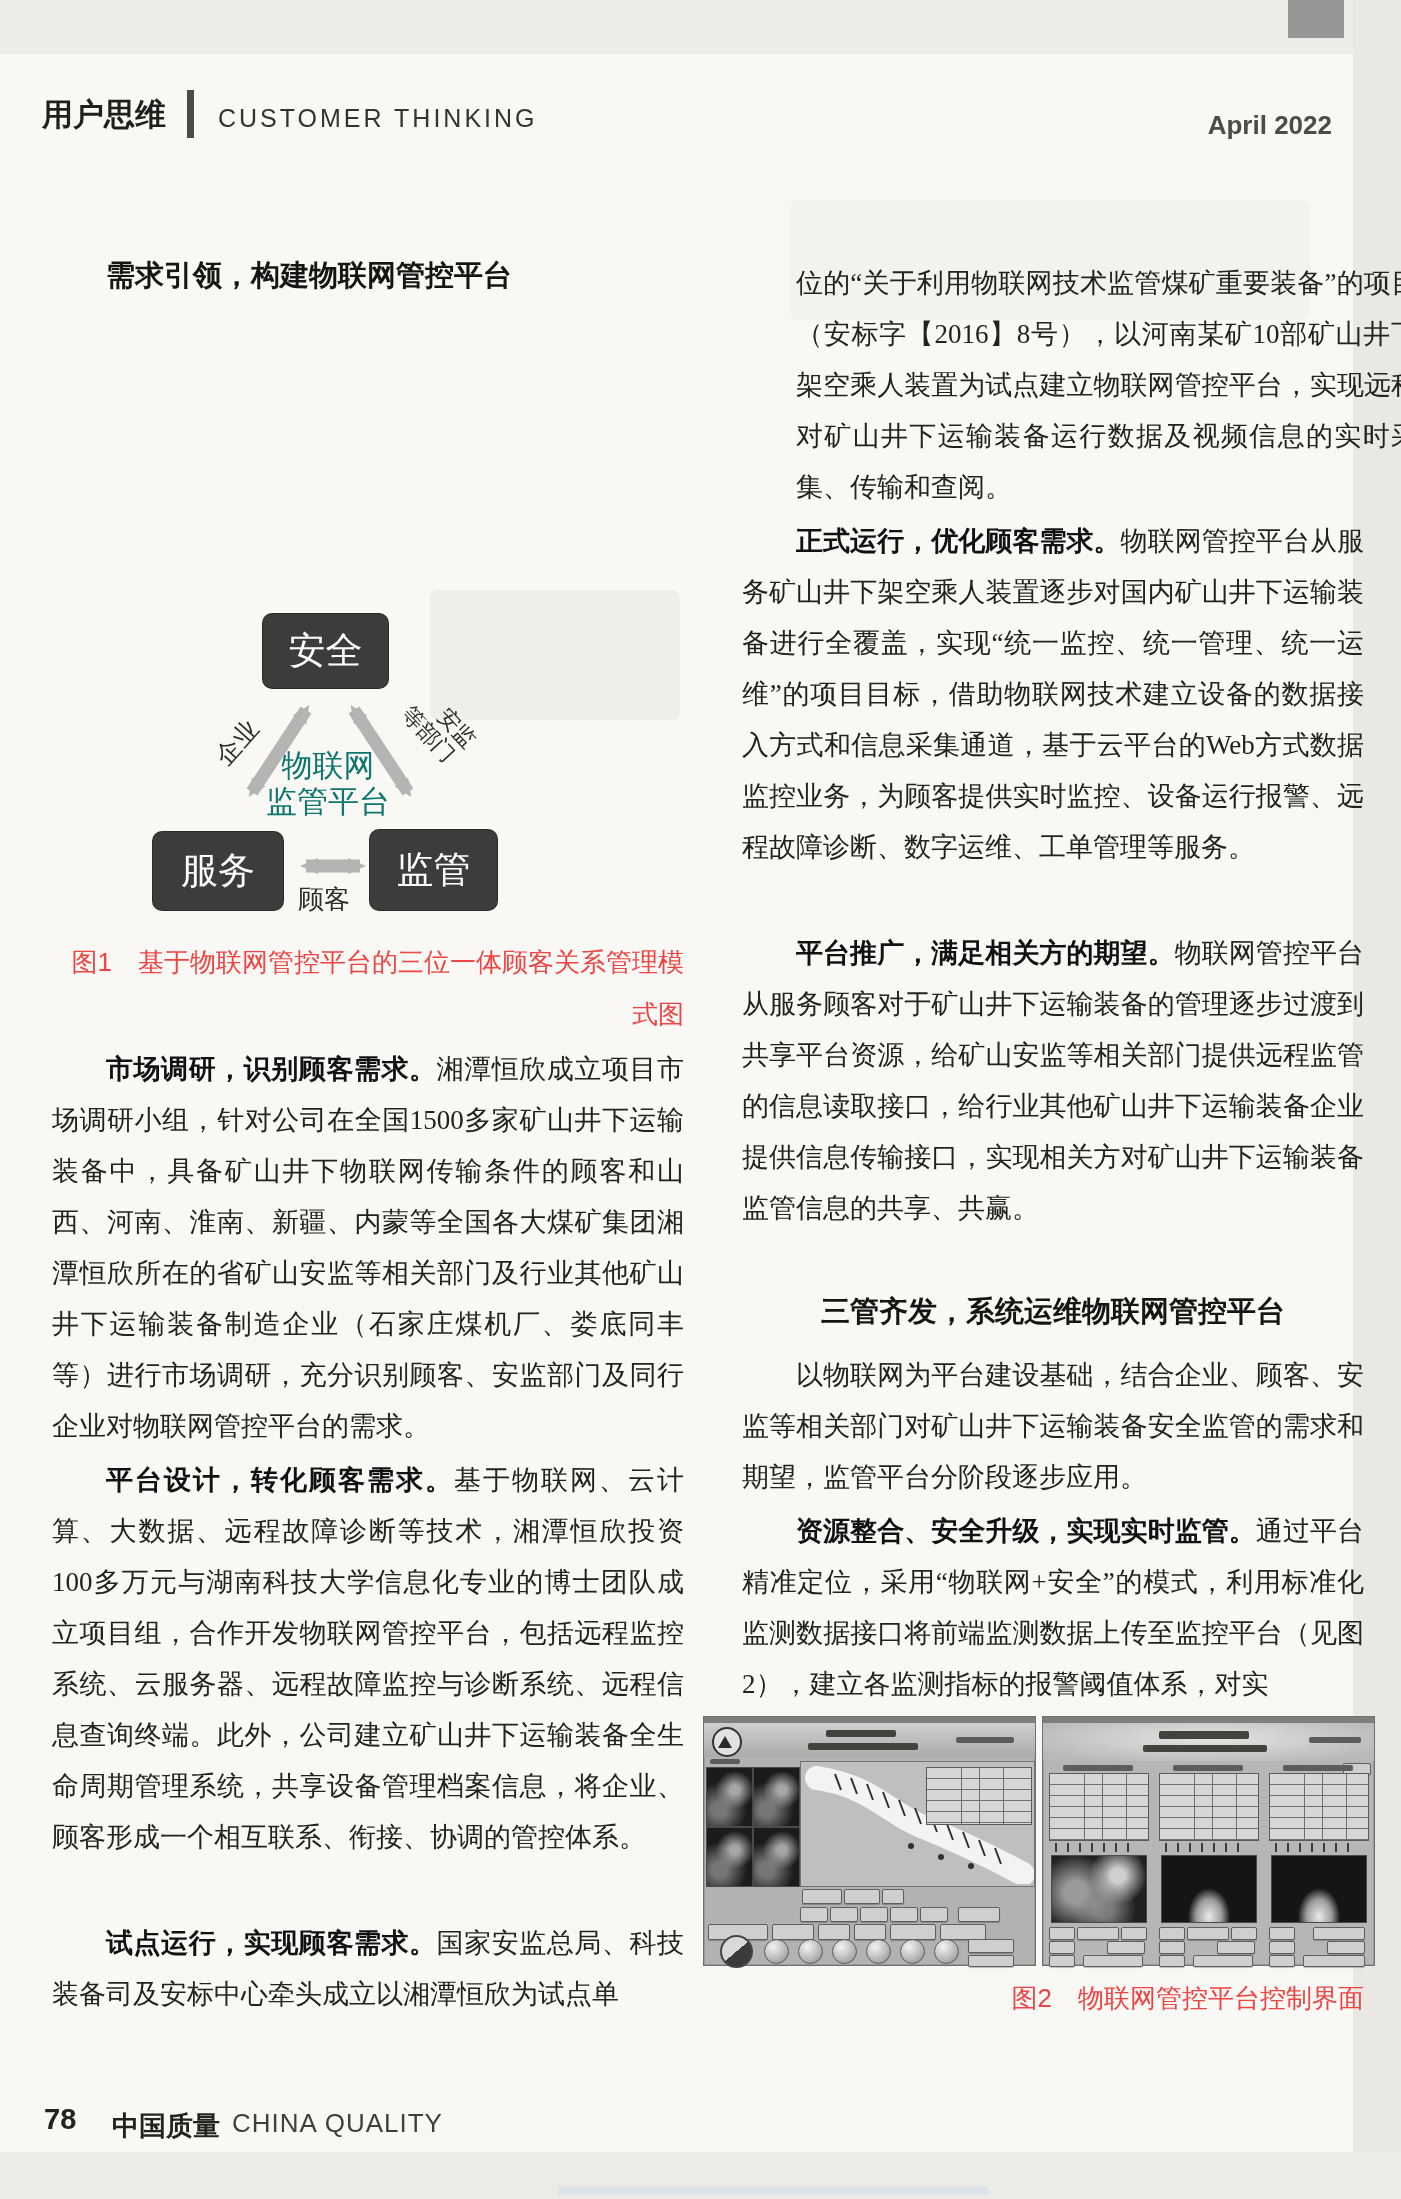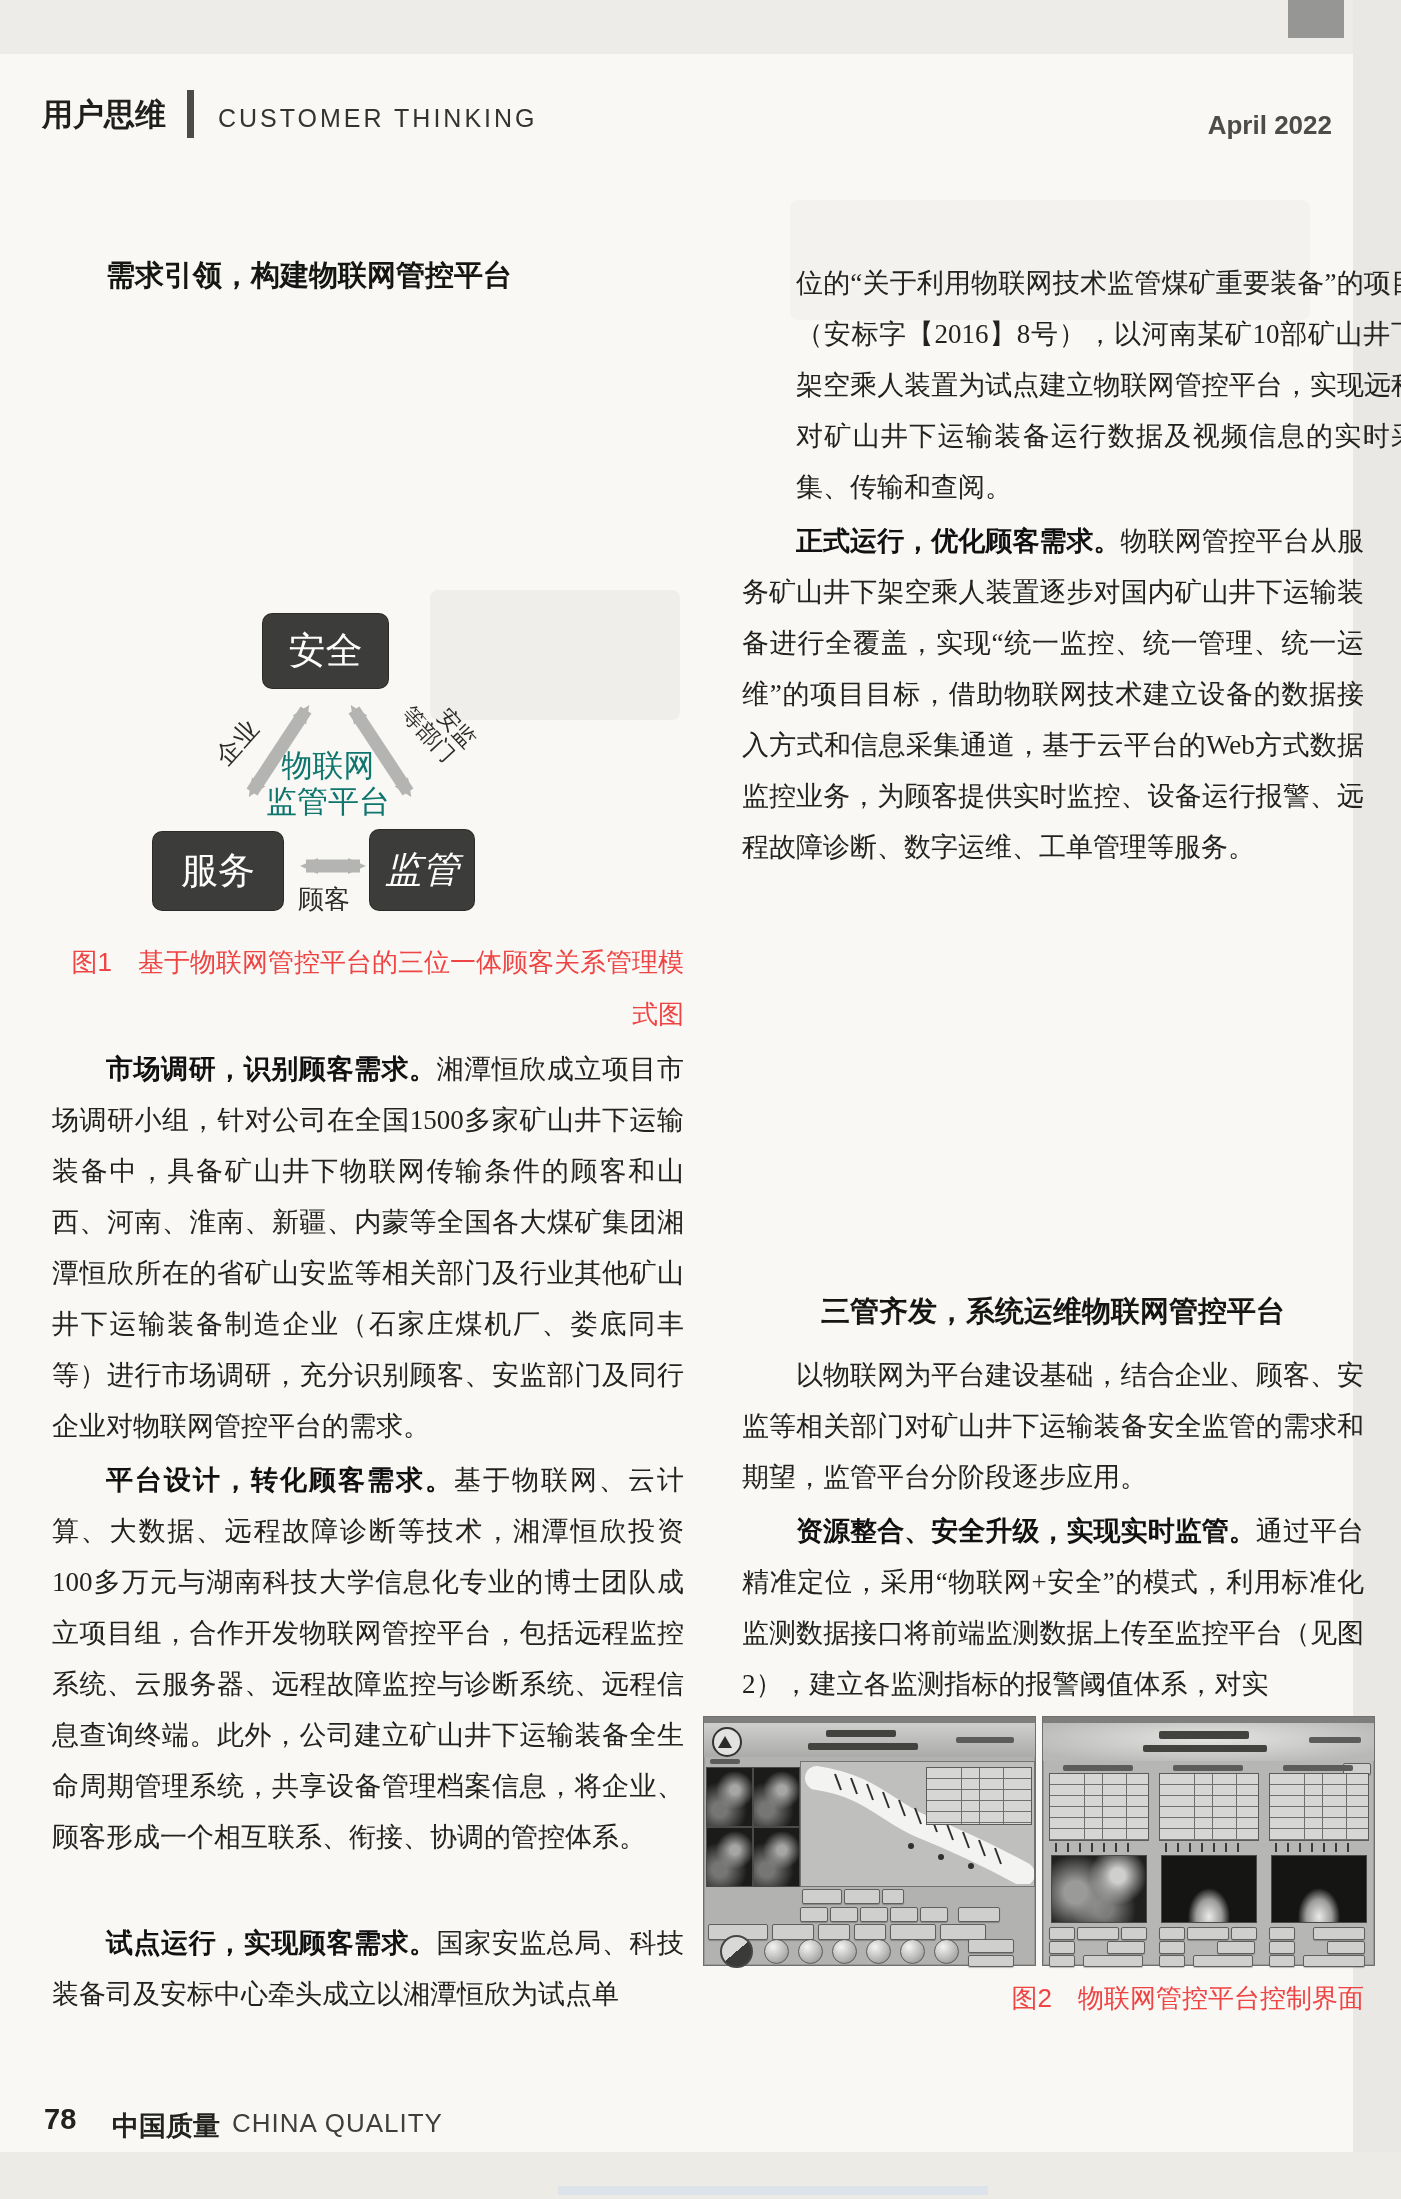--- a/index.html
+++ b/index.html
@@ -93,21 +93,21 @@
         <marker id="ah" markerUnits="userSpaceOnUse" markerWidth="26" markerHeight="26" refX="14" refY="9" orient="auto-start-reverse">
           <path d="M2,1 L20,9 L2,17 Z" fill="#b4b4b2"></path>
         </marker>
       </defs>
       <line x1="254" y1="112" x2="200" y2="194" stroke="#b4b4b2" stroke-width="13" marker-start="url(#ah)" marker-end="url(#ah)"></line>
       <line x1="302" y1="112" x2="356" y2="194" stroke="#b4b4b2" stroke-width="13" marker-start="url(#ah)" marker-end="url(#ah)"></line>
       <line x1="254" y1="268" x2="308" y2="268" stroke="#b4b4b2" stroke-width="13" marker-start="url(#ah)" marker-end="url(#ah)"></line>
     </svg>
     <div class="fnode" style="left:211px;top:16px;width:125px;height:74px;">安全</div>
     <div class="fnode" style="left:101px;top:234px;width:130px;height:78px;">服务</div>
-    <div class="fnode" style="left:318px;top:232px;width:104px;height:80px;font-style:italic;">监管</div>
+    <div class="fnode" style="left:318px;top:232px;width:127px;height:80px;">监管</div>
     <div class="fcenter">
       <div>物联网</div>
       <div>监管平台</div>
     </div>
     <div class="elabel" style="left:160px;top:128px;transform:rotate(-48deg);">企业</div>
     <div class="elabel" style="left:352px;top:104px;transform:rotate(47deg);font-size:22px;line-height:25px;">
       <div style="margin-left:26px;">安监</div>
       <div>等部门</div>
     </div>
     <div class="elabel" style="left:246px;top:284px;font-size:26px;">顾客</div>
@@ -122,20 +122,23 @@
   </div>
   <div class="abs para pl" style="top:1918px;">
     <span class="lead">试点运行，实现顾客需求。</span><span>国家安监总局、科技装备司及安标中心牵头成立以湘潭恒欣为试点单</span>
   </div>
 
   <div class="abs para pr" style="top:258px;">
     <span style="display:inline-block;text-indent:0;">位的“关于利用物联网技术监管煤矿重要装备”的项目（安标字【2016】8号），以河南某矿10部矿山井下架空乘人装置为试点建立物联网管控平台，实现远程对矿山井下运输装备运行数据及视频信息的实时采集、传输和查阅。</span>
   </div>
   <div class="abs para pr" style="top:516px;">
     <span class="lead">正式运行，优化顾客需求。</span><span>物联网管控平台从服务矿山井下架空乘人装置逐步对国内矿山井下运输装备进行全覆盖，实现“统一监控、统一管理、统一运维”的项目目标，借助物联网技术建立设备的数据接入方式和信息采集通道，基于云平台的Web方式数据监控业务，为顾客提供实时监控、设备运行报警、远程故障诊断、数字运维、工单管理等服务。</span>
+  </div>
+  <div class="abs para pr" style="top:928px;">
+    <span class="lead">平台推广，满足相关方的期望。</span><span>物联网管控平台从服务顾客对于矿山井下运输装备的管理逐步过渡到共享平台资源，给矿山安监等相关部门提供远程监管的信息读取接口，给行业其他矿山井下运输装备企业提供信息传输接口，实现相关方对矿山井下运输装备监管信息的共享、共赢。</span>
   </div>
   <div class="abs h2">三管齐发，系统运维物联网管控平台</div>
   <div class="abs para pr" style="top:1350px;">
     <span>以物联网为平台建设基础，结合企业、顾客、安监等相关部门对矿山井下运输装备安全监管的需求和期望，监管平台分阶段逐步应用。</span>
   </div>
   <div class="abs para pr" style="top:1506px;">
     <span class="lead">资源整合、安全升级，实现实时监管。</span><span>通过平台精准定位，采用“物联网+安全”的模式，利用标准化监测数据接口将前端监测数据上传至监控平台（见图2），建立各监测指标的报警阈值体系，对实</span>
   </div>
 
   <div class="abs fig2">

